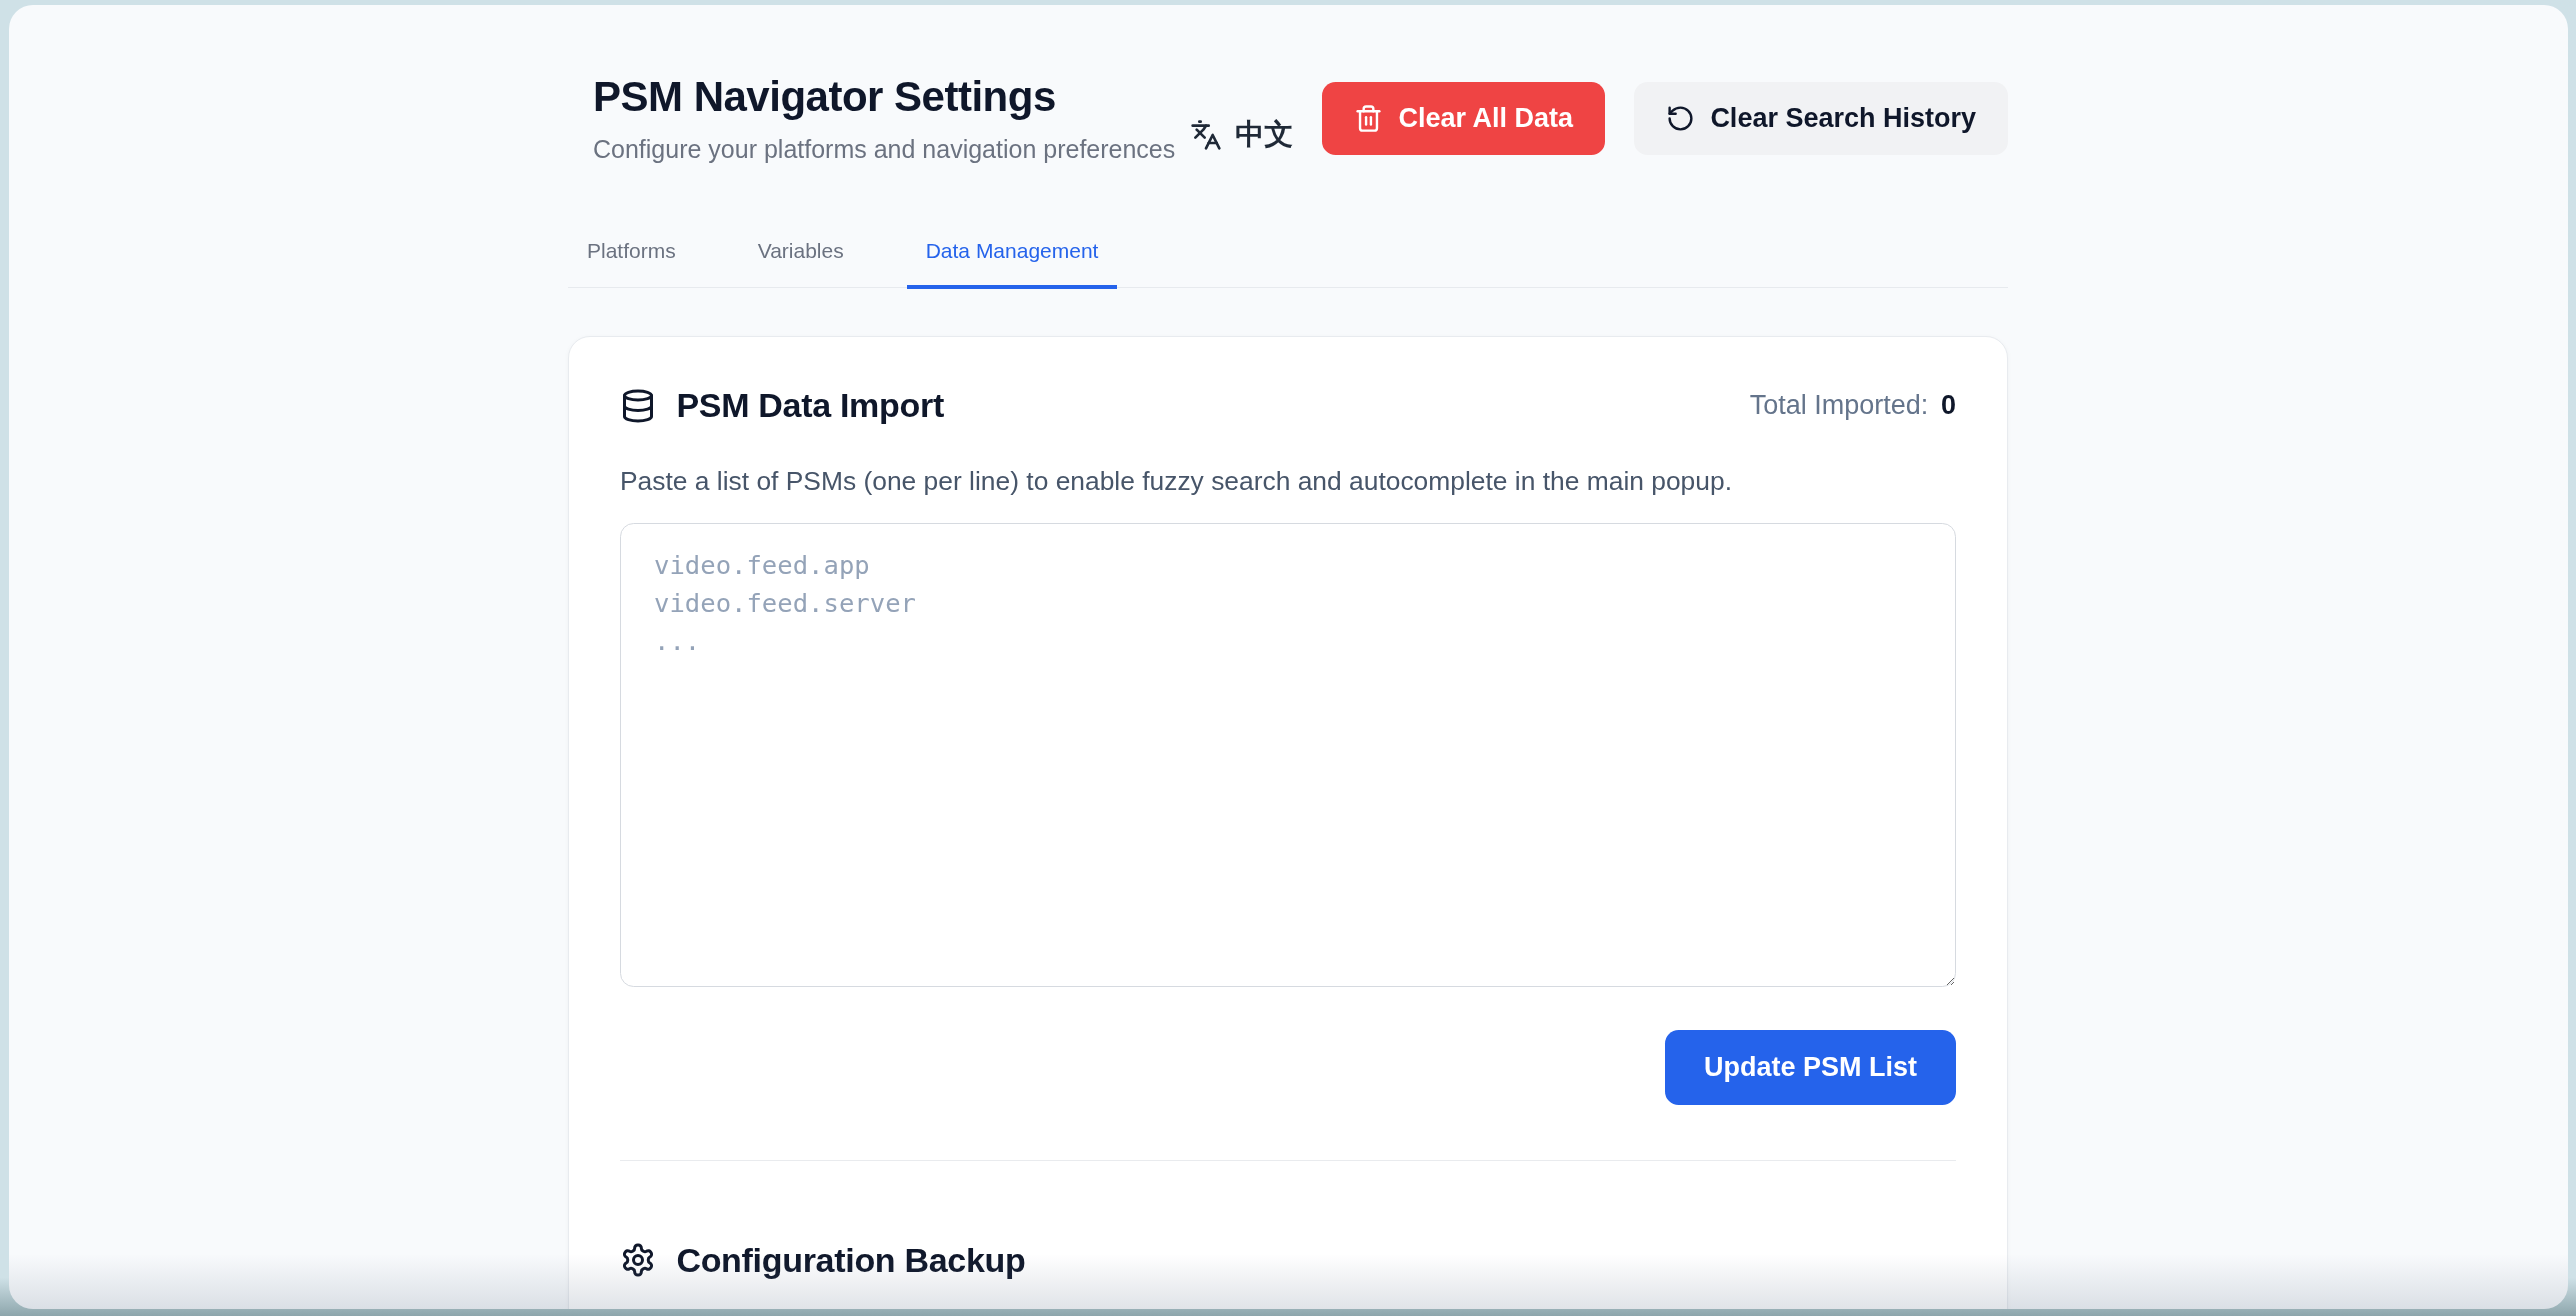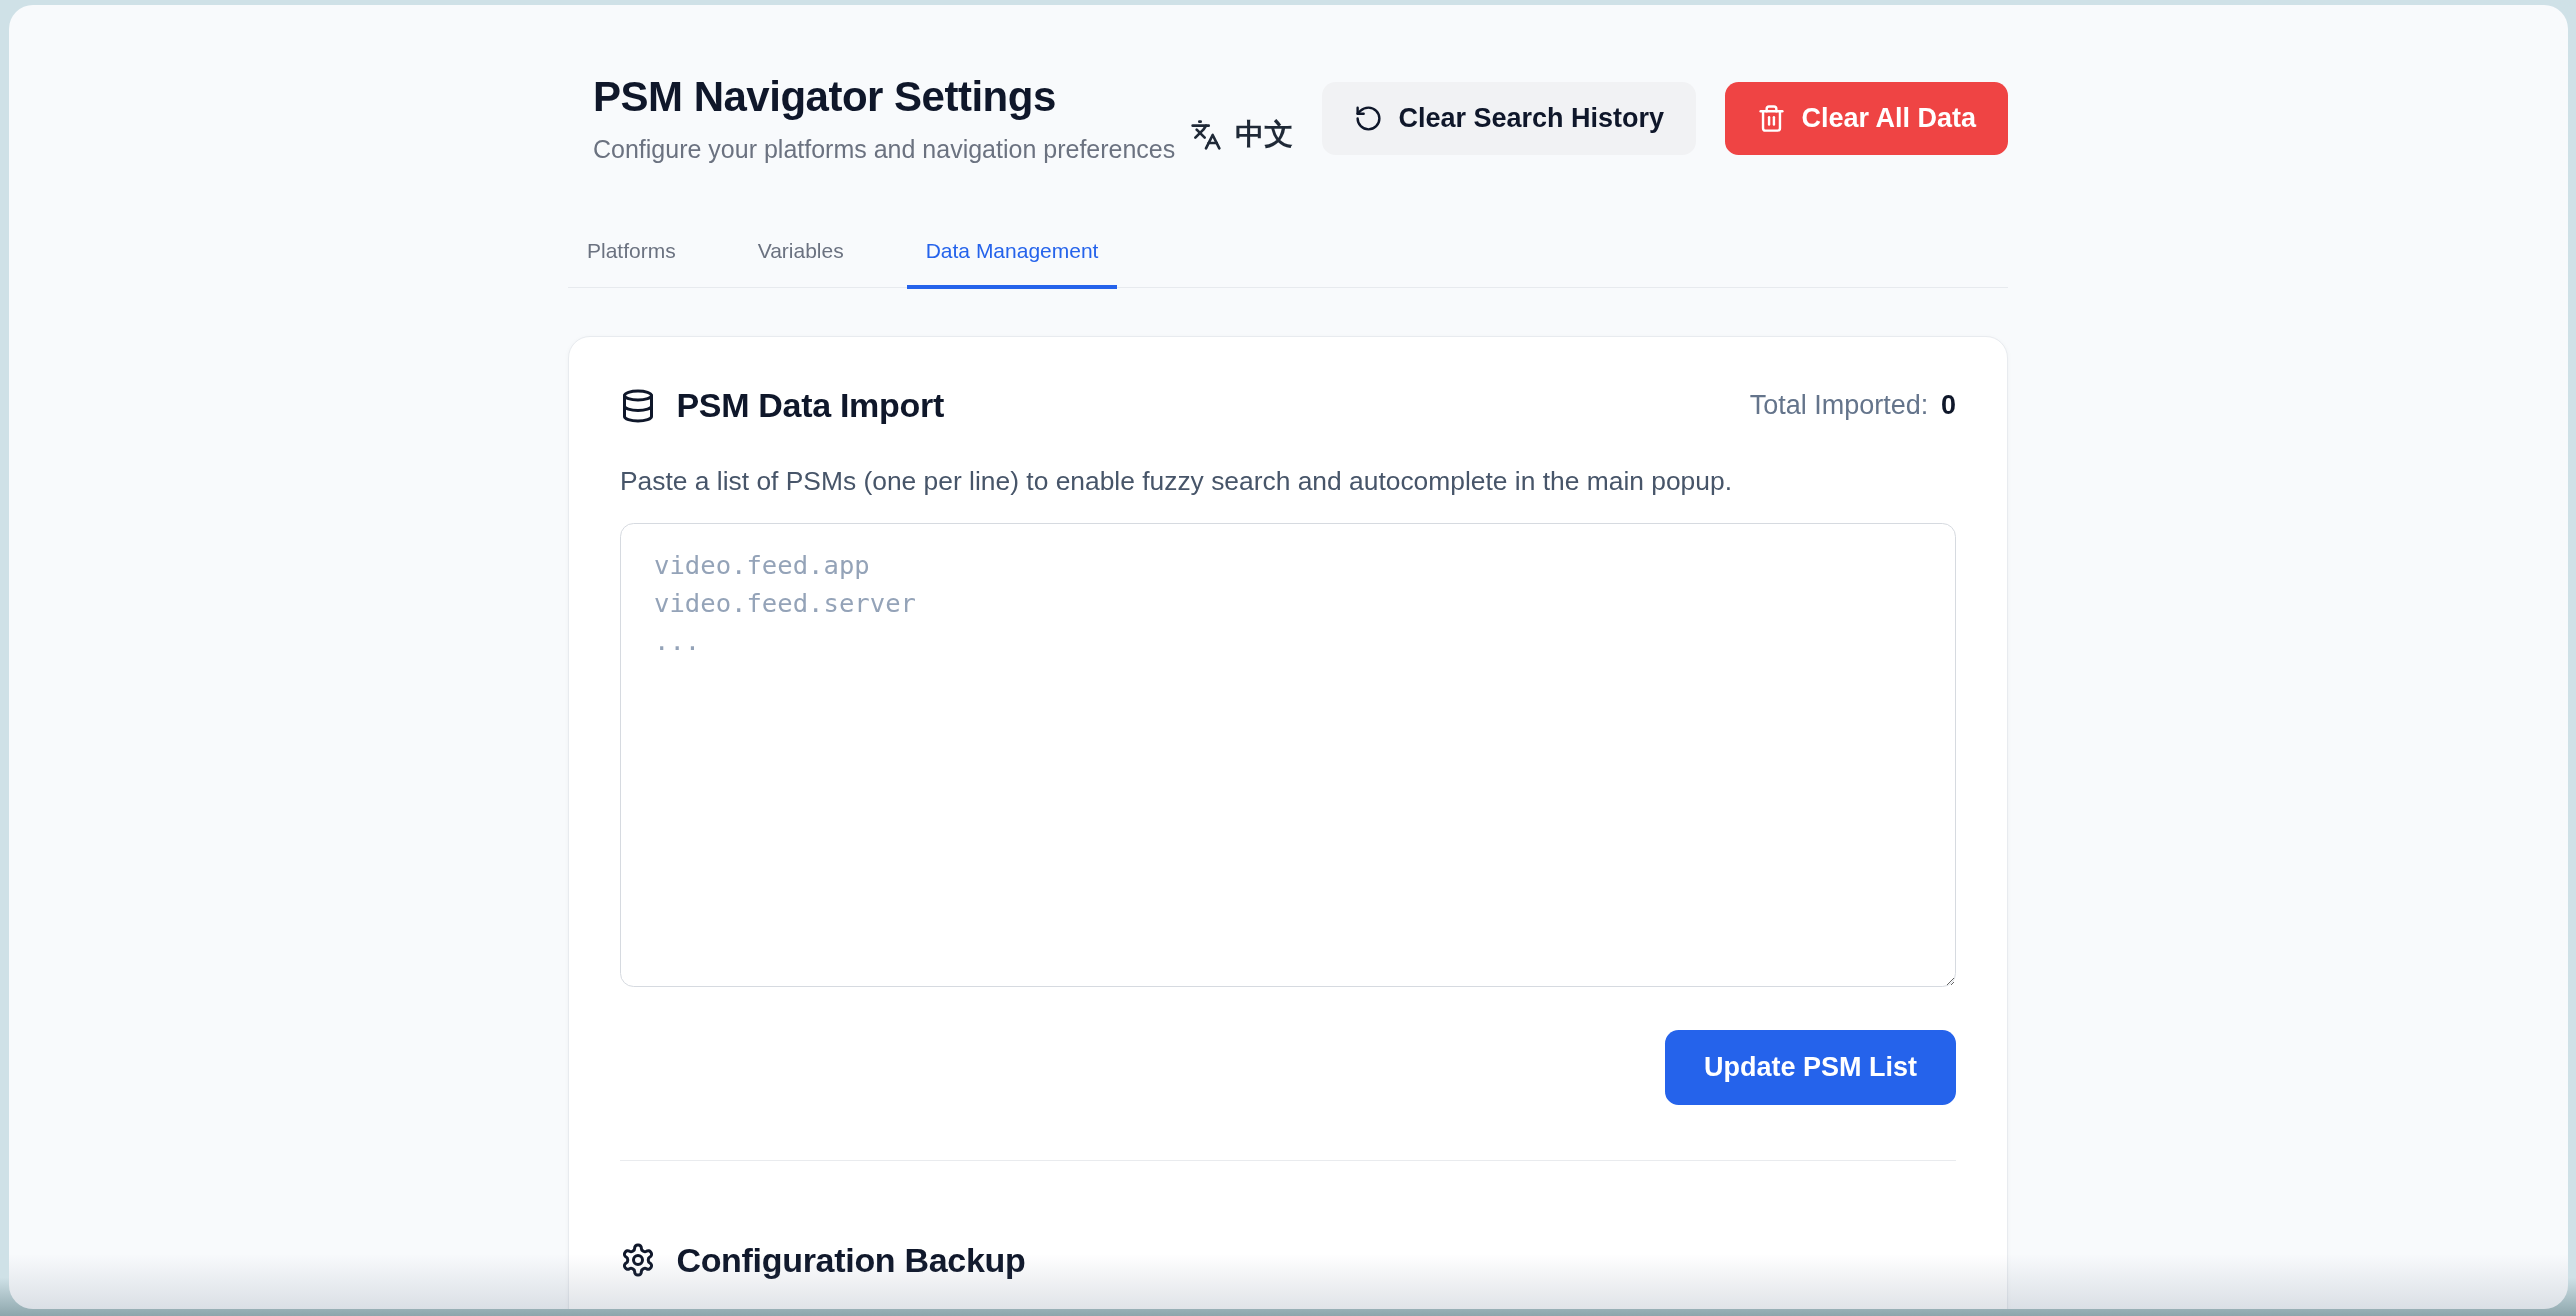--- a/index.html
+++ b/index.html
@@ -107,36 +107,36 @@
           <svg class="icon" width="32" height="32" viewBox="0 0 24 24" fill="none" stroke="#1f2937" stroke-width="2" stroke-linecap="round" stroke-linejoin="round">
             <path d="m5 8 6 6"></path>
               <path d="m4 14 6-6 2-3"></path>
               <path d="M2 5h12"></path>
               <path d="M7 2h1"></path>
               <path d="m22 22-5-10-5 10"></path>
               <path d="M14 18h6"></path>
           </svg>
           <span>中文</span>
         </button>
-        <button class="btn btn-secondary">
-          <svg class="icon" width="29" height="29" viewBox="0 0 24 24" fill="none" stroke="#0f172a" stroke-width="2" stroke-linecap="round" stroke-linejoin="round">
-            <path d="M3 12a9 9 0 1 0 9-9 9.75 9.75 0 0 0-6.74 2.74L3 8"></path>
-              <path d="M3 3v5h5"></path>
-          </svg>
-          <span>Clear Search History</span>
-        </button>
         <button class="btn btn-danger">
           <svg class="icon" width="29" height="29" viewBox="0 0 24 24" fill="none" stroke="#ffffff" stroke-width="2" stroke-linecap="round" stroke-linejoin="round">
             <path d="M3 6h18"></path>
               <path d="M19 6v14c0 1.1-.9 2-2 2H7c-1.1 0-2-.9-2-2V6"></path>
               <path d="M8 6V4c0-1.1.9-2 2-2h4c1.1 0 2 .9 2 2v2"></path>
               <line x1="10" x2="10" y1="11" y2="17"></line>
               <line x1="14" x2="14" y1="11" y2="17"></line>
           </svg>
           <span>Clear All Data</span>
+        </button>
+        <button class="btn btn-secondary">
+          <svg class="icon" width="29" height="29" viewBox="0 0 24 24" fill="none" stroke="#0f172a" stroke-width="2" stroke-linecap="round" stroke-linejoin="round">
+            <path d="M3 12a9 9 0 1 0 9-9 9.75 9.75 0 0 0-6.74 2.74L3 8"></path>
+              <path d="M3 3v5h5"></path>
+          </svg>
+          <span>Clear Search History</span>
         </button>
       </div>
     </header>
 
     <nav class="tabs">
       <button class="tab">Platforms</button>
       <button class="tab">Variables</button>
       <button class="tab active">Data Management</button>
     </nav>
 

